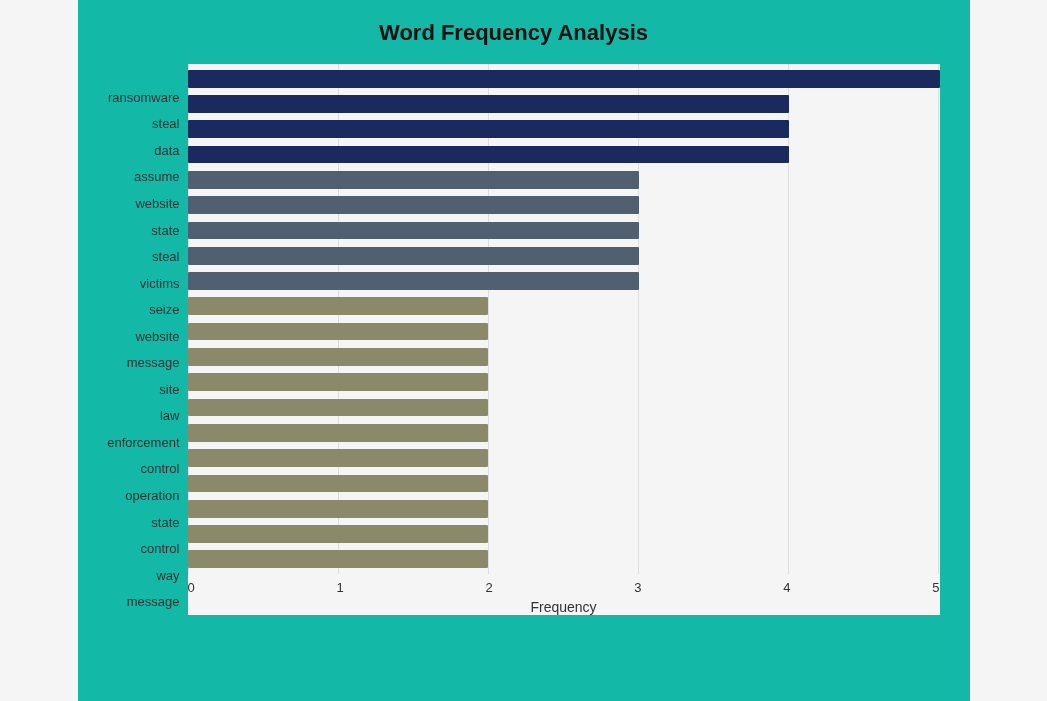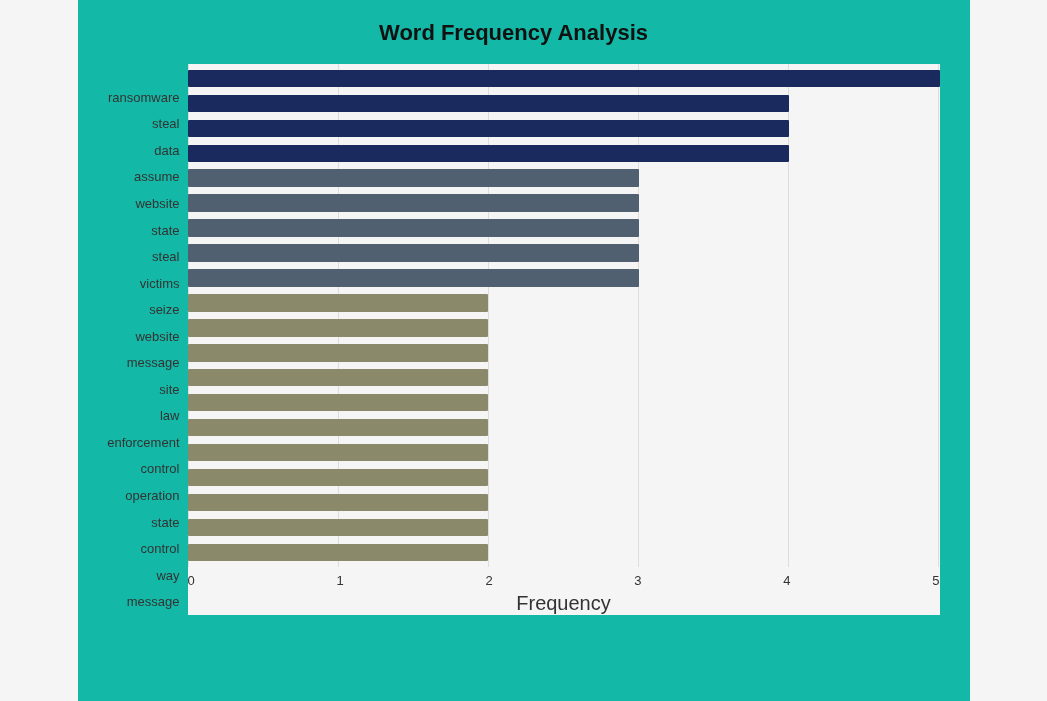--- a/index.html
+++ b/index.html
@@ -92,21 +92,21 @@
     .x-axis-labels {
       display: flex;
       justify-content: space-between;
       padding-left: 0;
       margin-top: 6px;
       font-size: 13px;
       color: #333;
     }
     .x-axis-title {
       text-align: center;
-      font-size: 20px;
+      font-size: 14px;
       color: #333;
       margin-top: 4px;
     }
     .x-bottom {
       padding-left: 0;
     }
   </style>
 </head>
 <body>
 

